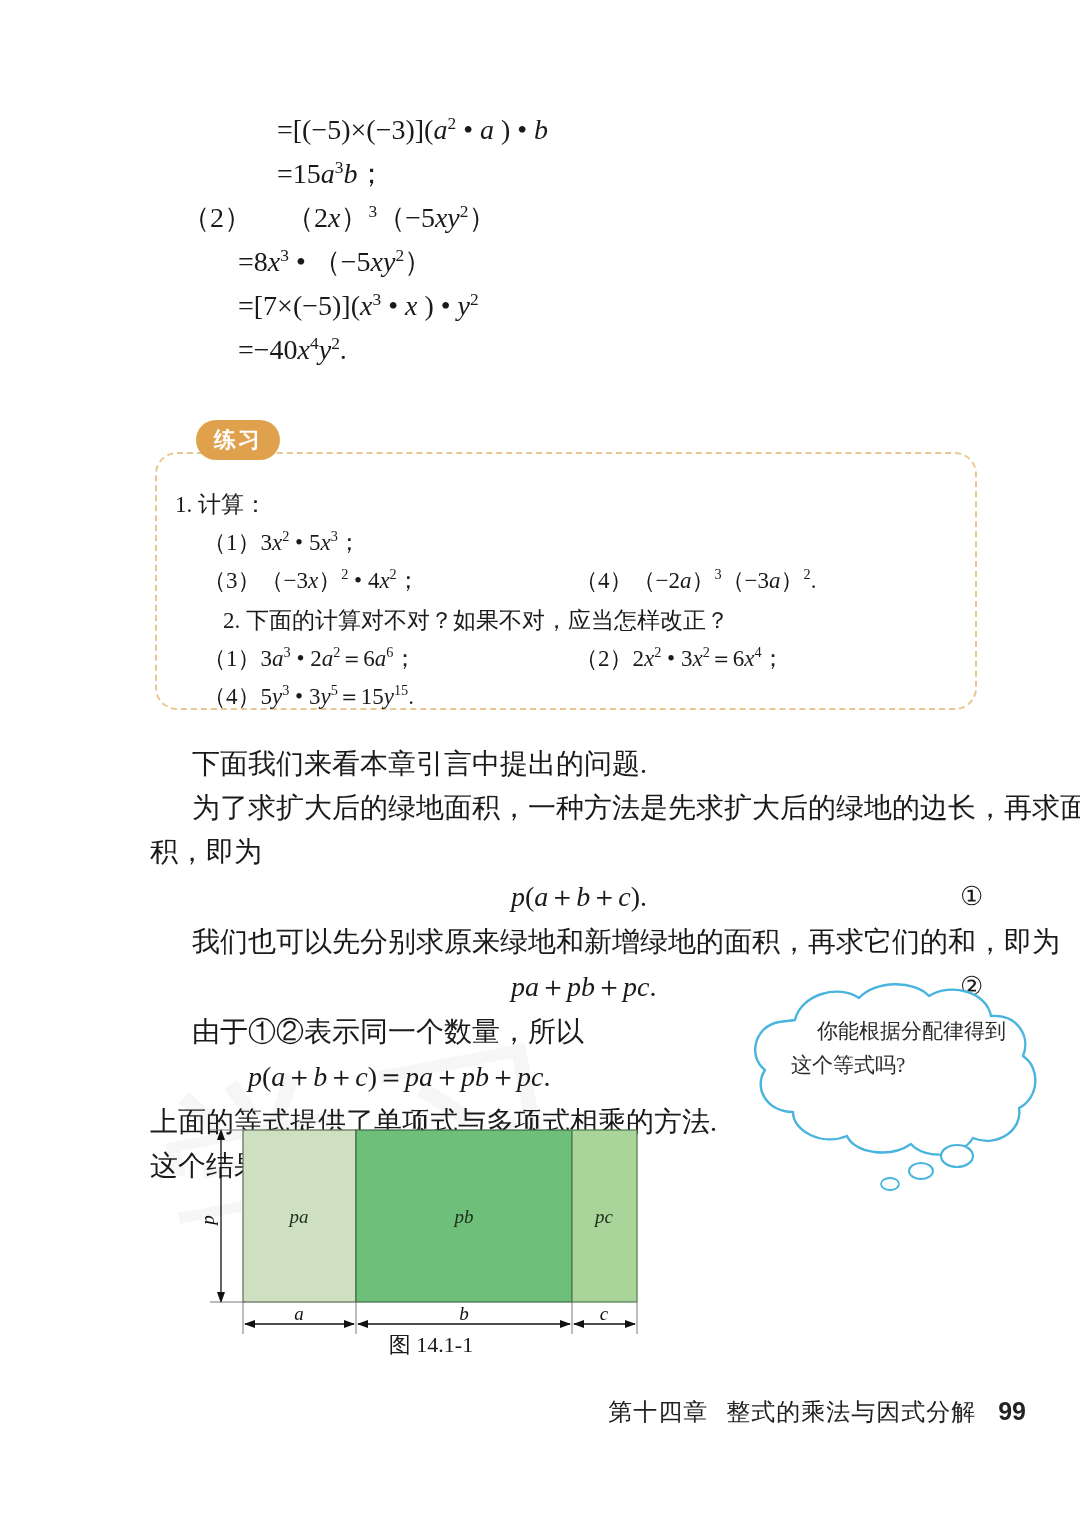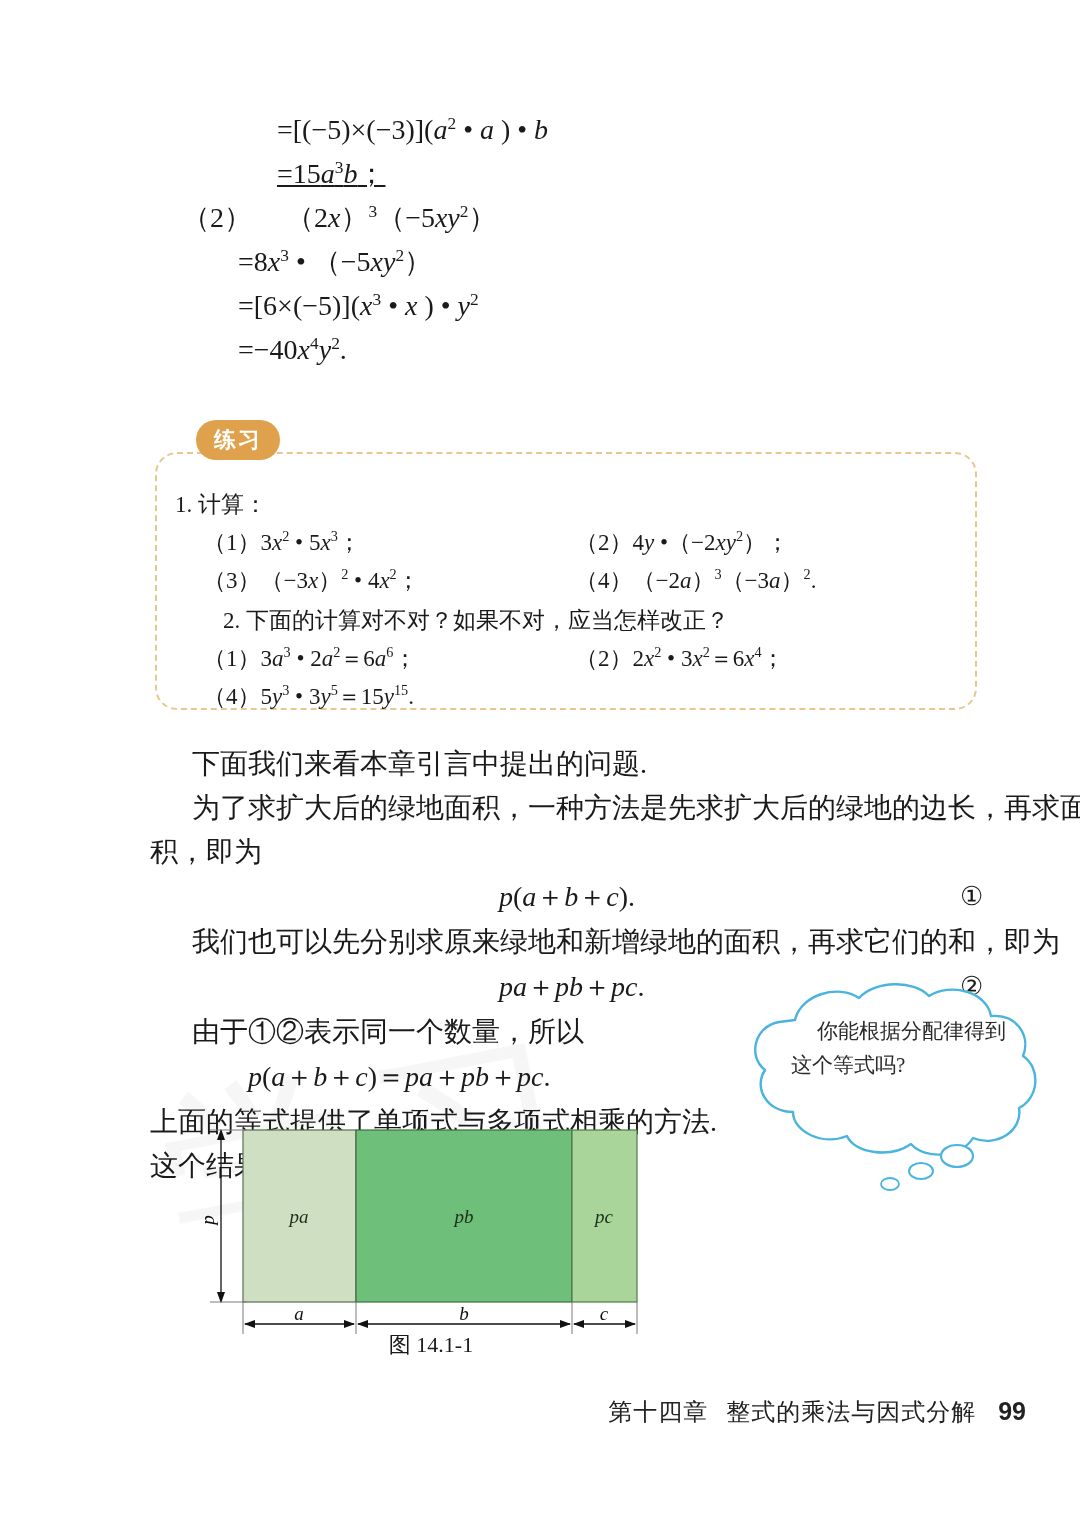--- a/index.html
+++ b/index.html
@@ -57,21 +57,21 @@
     top: 108px;
     width: 1080px;
   }
   .calc-line {
     font-size: 28px;
     line-height: 44px;
     white-space: nowrap;
     height: 44px;
   }
   .ln1 { margin-left: 277px; }
-  .ln2 { margin-left: 277px; text-decoration: underline; }
+  .ln2 { margin-left: 277px; }
   .ln3 { margin-left: 182px; }
   .ln4 { margin-left: 238px; }
   .ln5 { margin-left: 238px; }
   .ln6 { margin-left: 238px; }
   .gap-2 { display: inline-block; width: 34px; }
 
   
   .exercise-box {
     position: absolute;
     left: 155px;
@@ -138,21 +138,21 @@
   }
   .indent { margin-left: 192px; }
   .noindent { margin-left: 150px; }
 
   .formula-row {
     position: relative;
     height: 46px;
   }
   .formula-center {
     position: absolute;
-    left: 499px;
+    left: 511px;
     top: 0;
     font-size: 28px;
     line-height: 46px;
     white-space: nowrap;
   }
   .formula-tag {
     position: absolute;
     left: 960px;
     top: 0;
     font-size: 26px;
@@ -238,40 +238,37 @@
     <div class="calc-line ln2 math">
       <span class="up">=15</span><span>a</span><sup class="up">3</sup><span>b</span><span class="up">；</span>
     </div>
     <div class="calc-line ln3 math">
       <span class="up">（2）</span><span class="gap-2"></span><span class="up">（2</span><span>x</span><span class="up">）</span><sup class="up">3</sup><span class="up">（−5</span><span>xy</span><sup class="up">2</sup><span class="up">）</span>
     </div>
     <div class="calc-line ln4 math">
       <span class="up">=8</span><span>x</span><sup class="up">3</sup><span class="up"> • （−5</span><span>xy</span><sup class="up">2</sup><span class="up">）</span>
     </div>
     <div class="calc-line ln5 math">
-      <span class="up">=[6×(−5)](</span><span>x</span><sup class="up">3</sup><span class="up"> • </span><span>x</span><span class="up"> ) • </span><span>y</span><sup class="up">2</sup>
+      <span class="up">=[7×(−5)](</span><span>x</span><sup class="up">3</sup><span class="up"> • </span><span>x</span><span class="up"> ) • </span><span>y</span><sup class="up">2</sup>
     </div>
     <div class="calc-line ln6 math">
       <span class="up">=−40</span><span>x</span><sup class="up">4</sup><span>y</span><sup class="up">2</sup><span class="up">.</span>
     </div>
   </div>
 
   <div class="exercise-box"></div>
   <div class="exercise-badge">练习</div>
 
   <div class="ex-content">
 
     <div class="ex-head">1. 计算：</div>
 
     <div class="ex-row">
       <div class="ex-col math">
         <span class="up">（1）3</span><span>x</span><sup class="up">2</sup><span class="up"> • 5</span><span>x</span><sup class="up">3</sup><span class="up">；</span>
-      </div>
-      <div class="ex-col math">
-        <span class="up">（2）4</span><span>y</span><span class="up"> •（−2</span><span>xy</span><sup class="up">2</sup><span class="up">）；</span>
       </div>
     </div>
 
     <div class="ex-row">
       <div class="ex-col math">
         <span class="up">（3）（−3</span><span>x</span><span class="up">）</span><sup class="up">2</sup><span class="up"> • 4</span><span>x</span><sup class="up">2</sup><span class="up">；</span>
       </div>
       <div class="ex-col math">
         <span class="up">（4）（−2</span><span>a</span><span class="up">）</span><sup class="up">3</sup><span class="up">（−3</span><span>a</span><span class="up">）</span><sup class="up">2</sup><span class="up">.</span>
       </div>

